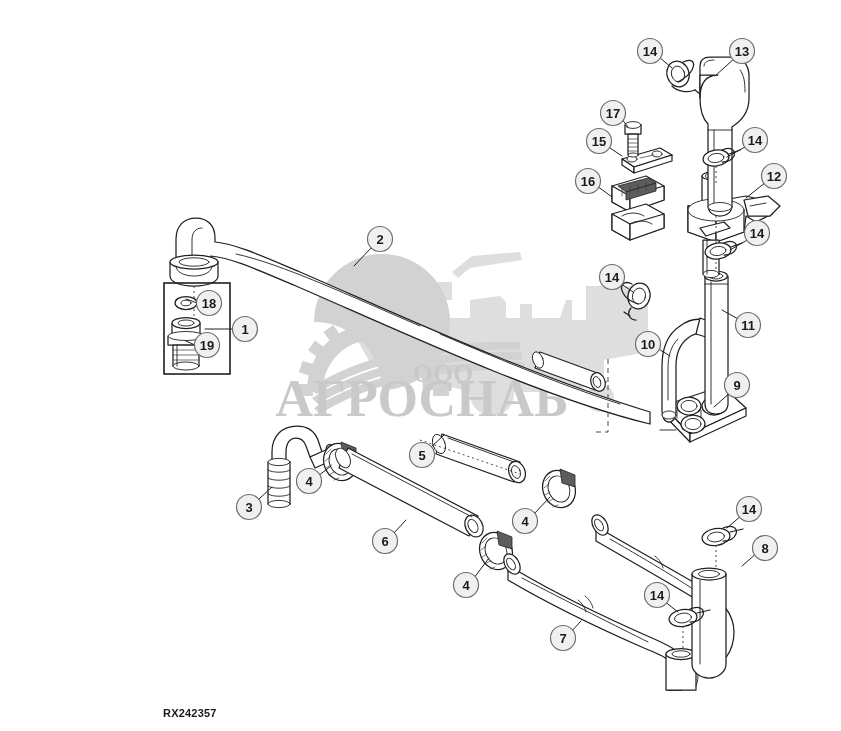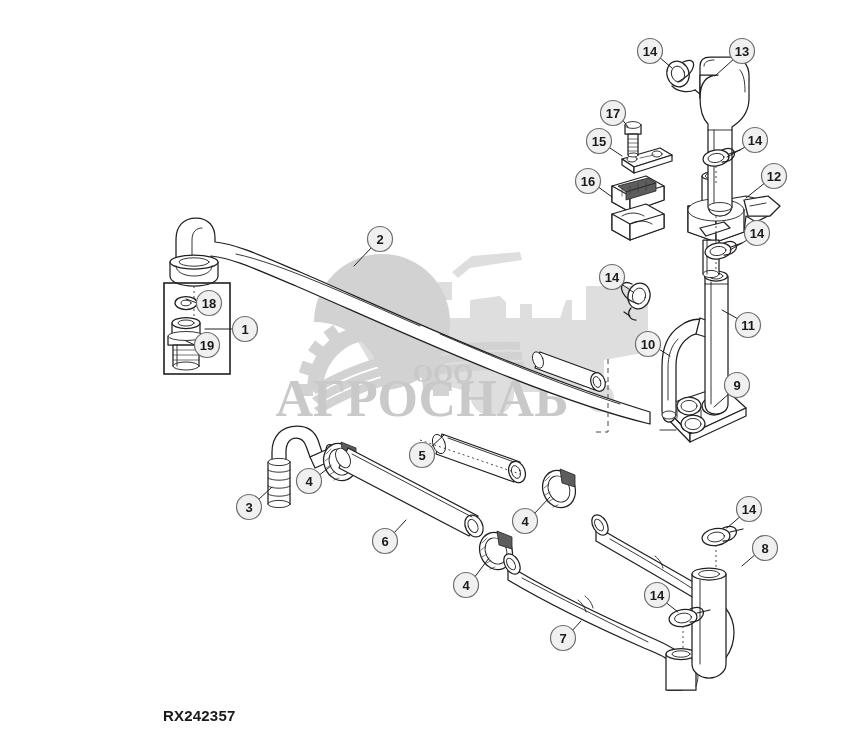--- a/index.html
+++ b/index.html
@@ -117,21 +117,21 @@
     font-family: "Liberation Serif", serif;
     font-weight: bold;
   }
 
   #part-number {
     position: absolute;
     left: 163px;
     top: 707px;
     z-index: 4;
     font-family: "Liberation Sans", sans-serif;
-    font-size: 15px;
+    font-size: 11px;
     font-weight: bold;
     color: #1a1a1a;
     letter-spacing: 0.2px;
     white-space: nowrap;
   }
 </style>
 </head>
 <body>
 
 <div id="page">

